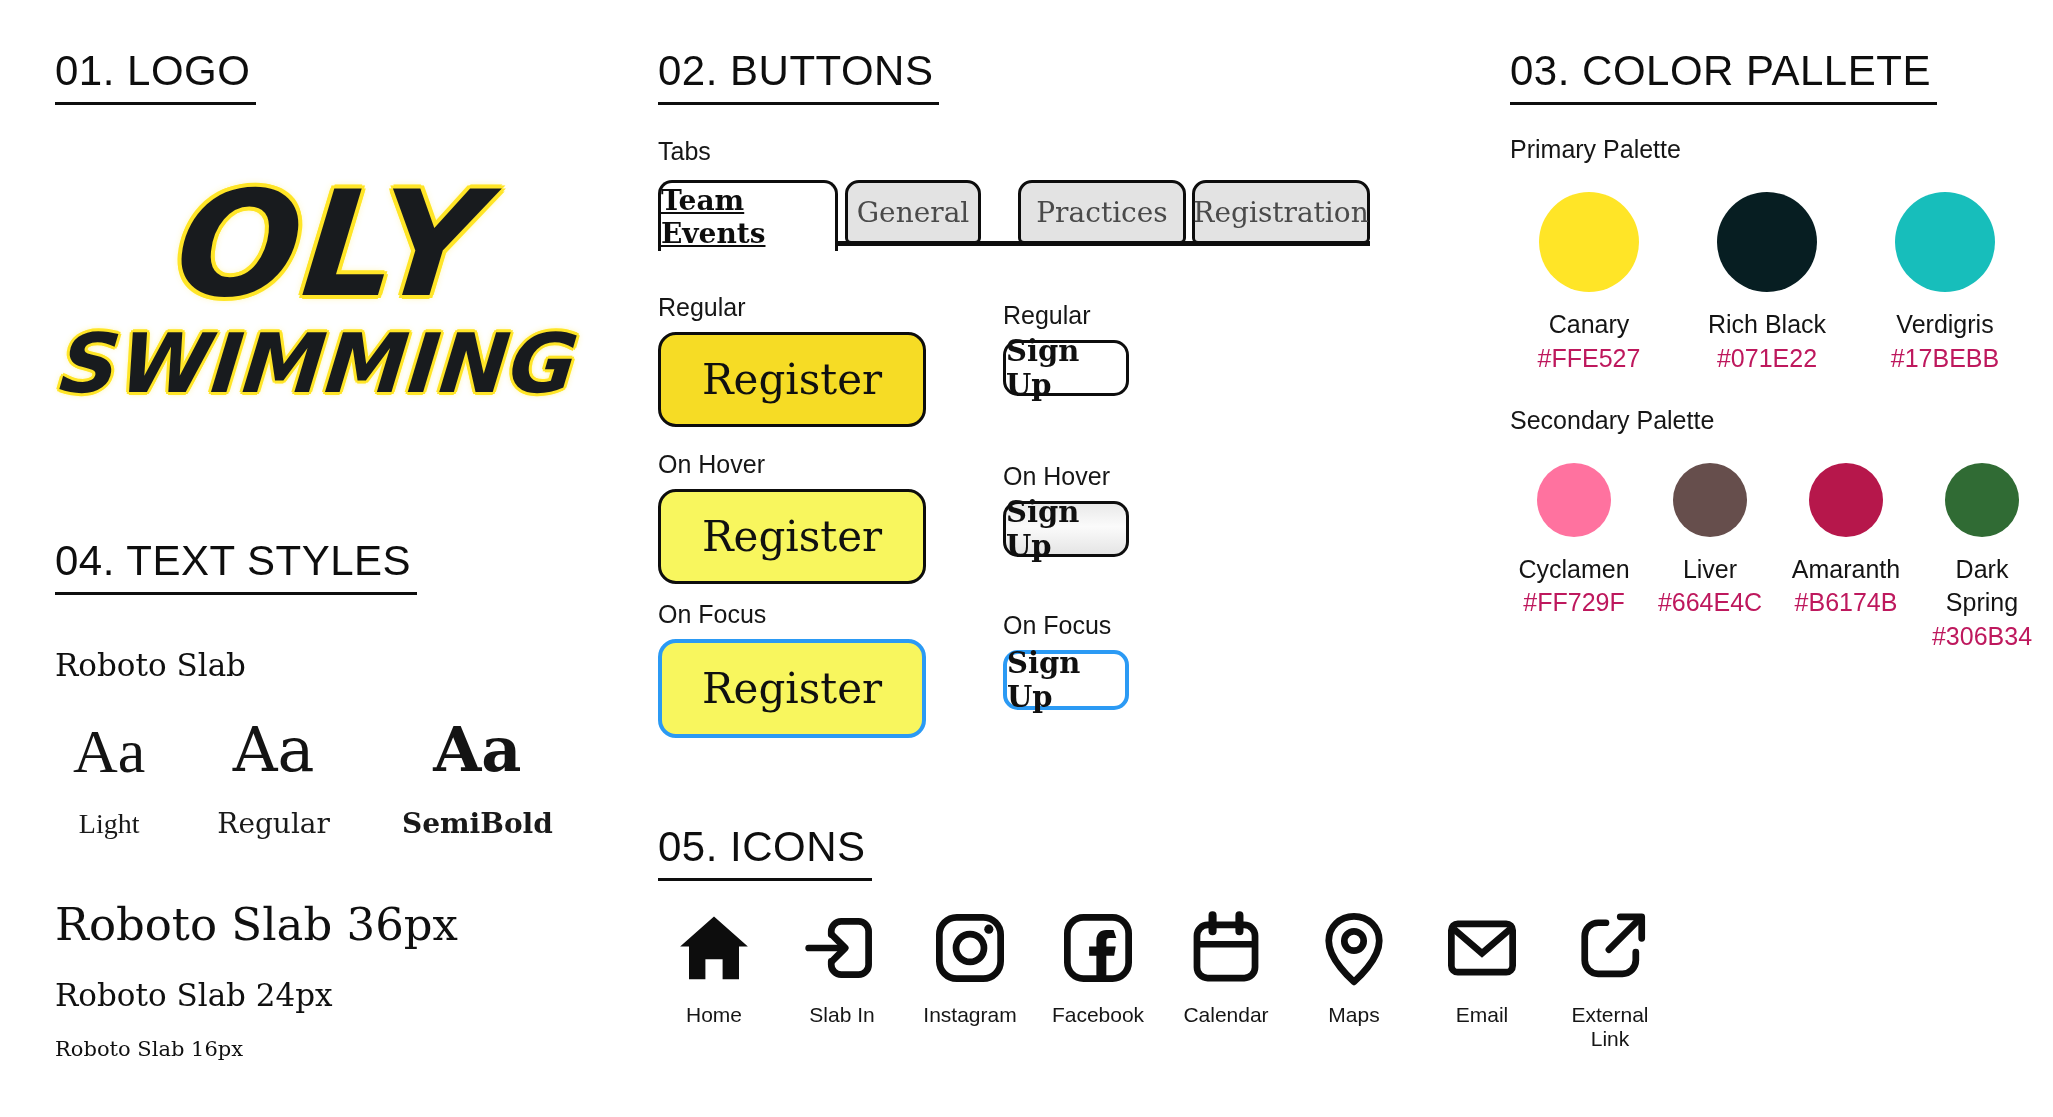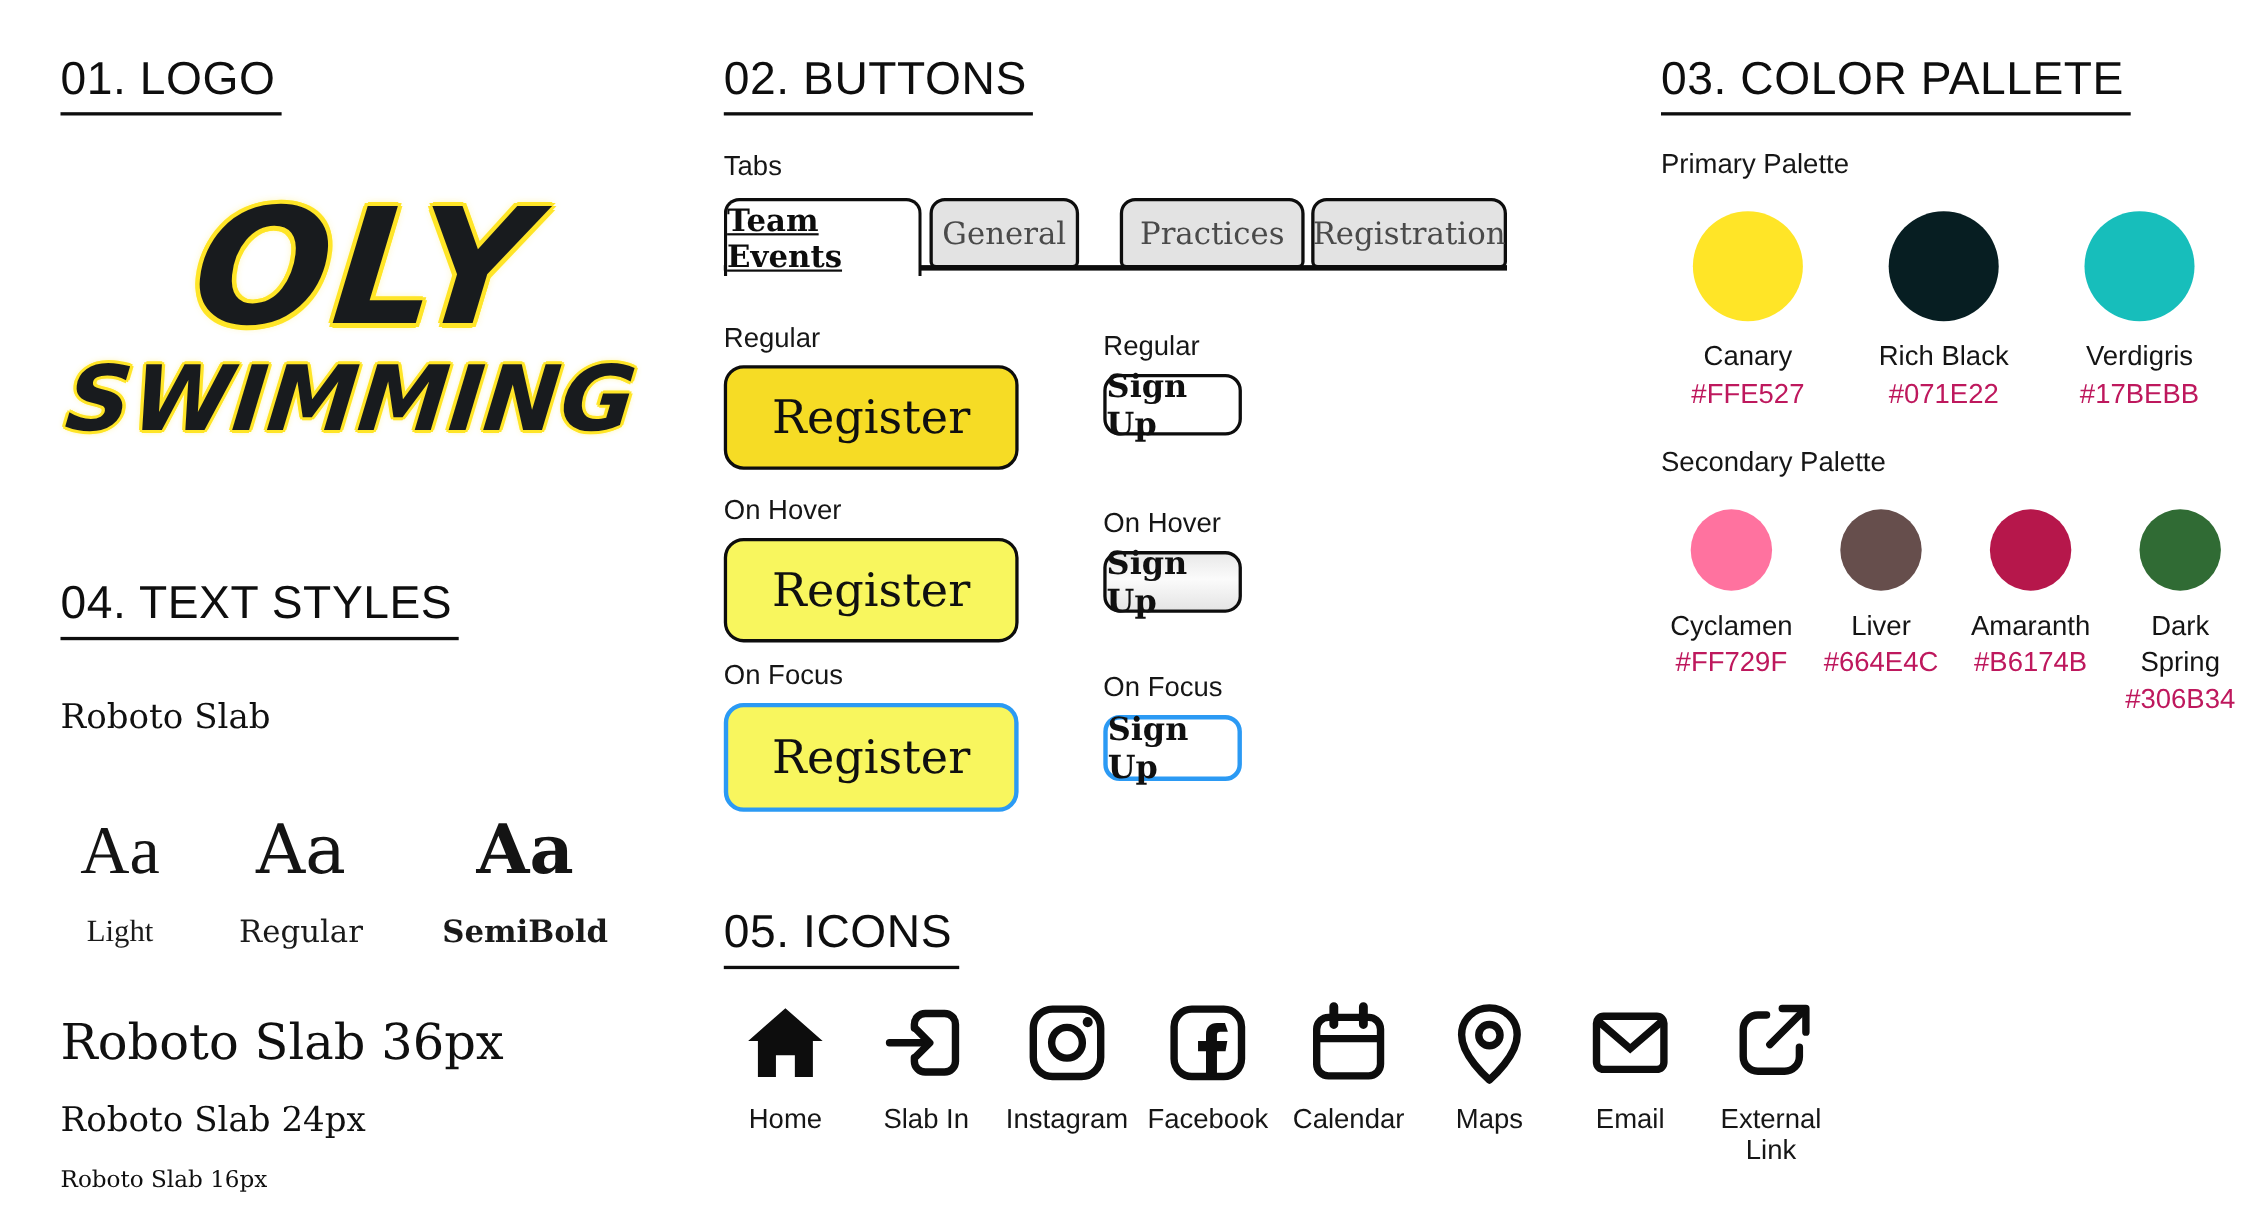--- a/index.html
+++ b/index.html
@@ -89,40 +89,40 @@
   .swatch { text-align:center; }
   .swatch-row.primary .swatch { width:158px; margin-right:20px; }
   .swatch-row.secondary .swatch { width:128px; margin-right:8px; }
   .dot { border-radius:50%; margin:0 auto; }
   .swatch-row.primary .dot { width:100px; height:100px; }
   .swatch-row.secondary .dot { width:74px; height:74px; }
   .swatch-name { font-size:25px; color:#141414; line-height:1.35; margin-top:16px; }
   .swatch-hex  { font-size:25px; color:#be185d; line-height:1.35; }
 
   
-  #sec-text { position:absolute; left:55px; top:525px; width:520px; }
+  #sec-text { position:absolute; left:55px; top:538px; width:520px; }
   .font-name { margin-top:52px; font-family:"DejaVu Serif", serif; font-size:31px; color:#101010; }
   .samples { display:flex; align-items:flex-end; gap:72px; margin-top:36px; padding-left:18px; }
-  .sample { text-align:center;margin-top:36px; }
+  .sample { text-align:center; }
   .sample .aa { font-size:62px; line-height:1; color:#141414; }
   .sample .wlabel { margin-top:26px; font-size:28px; color:#1a1a1a; }
   .wt-light   { font-family:"Liberation Serif", serif; font-weight:400; }
   .wt-regular { font-family:"DejaVu Serif", serif;     font-weight:400; }
   .wt-semibold{ font-family:"DejaVu Serif", serif;     font-weight:bold; }
   .size-line { font-family:"DejaVu Serif", serif; color:#101010; }
   .s36 { font-size:45px; margin-top:58px; }
   .s24 { font-size:31px; margin-top:26px; }
   .s16 { font-size:21px; margin-top:24px; }
 
   
   #sec-icons { position:absolute; left:658px; top:824px; width:1050px; }
   .icon-row { display:flex; gap:16px; margin-top:24px; align-items:flex-start; }
   .icon-cell { width:112px; text-align:center; cursor:pointer; }
   .icon-cell svg { width:86px; height:86px; display:block; margin:0 auto; }
-  .icon-label { margin-top:12px; font-size:25px; color:#161616; line-height:1.15; }
+  .icon-label { margin-top:12px; font-size:21px; color:#161616; line-height:1.15; }
   .stroke { fill:none; stroke:#0d0d0d; stroke-width:2.5; }
   .rcap { stroke-linecap:round; stroke-linejoin:round; }
 </style>
 </head>
 <body>
 
 <div id="sec-logo">
   <div class="section-heading">01. LOGO</div>
   <div class="logo-art">
     <div class="logo-line1">OLY</div>

